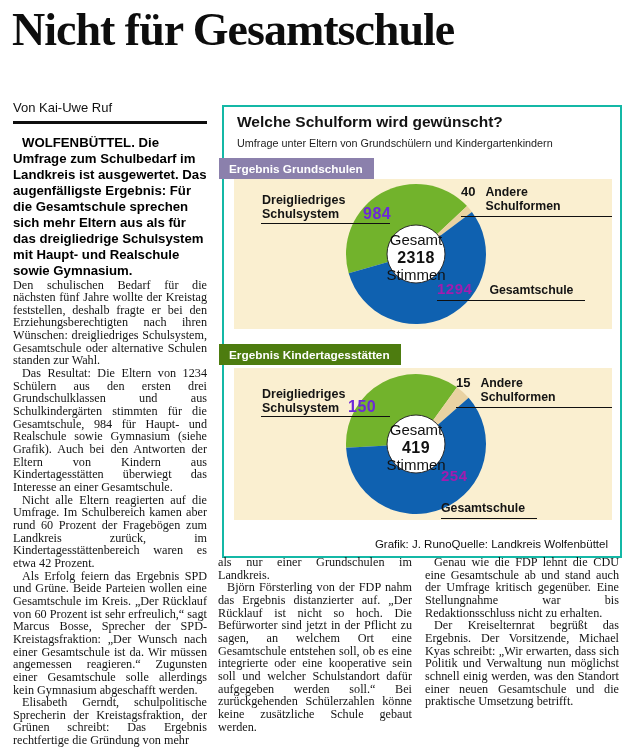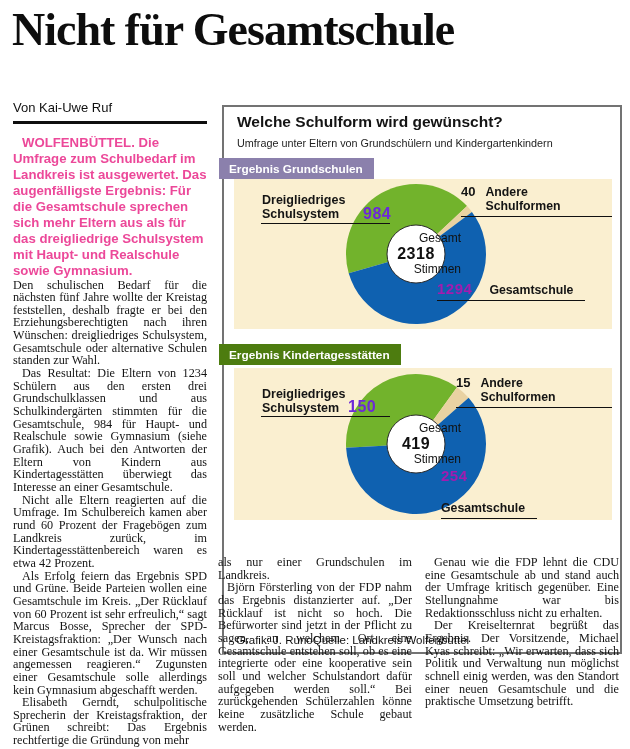--- a/index.html
+++ b/index.html
@@ -17,43 +17,43 @@
        font:12.2px/12.65px "Liberation Serif",serif;hyphens:auto;-webkit-hyphens:auto;}
   .col p{margin:0;text-indent:9px;}
   .col .paras p:first-child{text-indent:0;}
   .col .paras.indent-first p:first-child{text-indent:9px;}
   .col1{left:13px;top:101px;height:648px;}
   .col2{left:218px;top:556px;height:193px;}
   .col3{left:425px;top:556px;height:193px;}
 
   .byline{font:13px/1 "Liberation Sans",sans-serif;color:#111;margin-bottom:7px;text-align:left;}
   .byline-rule{height:2.5px;background:#0e0e0e;margin-bottom:11px;}
-  .lead{font:bold 13.2px/16px "Liberation Sans",sans-serif;text-align:left;margin:0 0 8px 0;color:#ec4899;}
+  .lead{font:bold 13.2px/16px "Liberation Sans",sans-serif;text-align:left;margin:0 0 8px 0;color:#000000;}
 
   
-  .figure-box{position:absolute;left:222px;top:105px;width:400px;height:549px;
-              border:2px solid #737373;background:#fff;box-sizing:border-box;
+  .figure-box{position:absolute;left:222px;top:105px;width:400px;height:453px;
+              border:2px solid #14b8a6;background:#fff;box-sizing:border-box;
               font-family:"Liberation Sans",sans-serif;color:#141414;}
   .fig-title{position:absolute;left:13px;top:6px;font-size:15.5px;font-weight:bold;}
   .fig-subtitle{position:absolute;left:13px;top:30px;font-size:10.8px;color:#232323;}
   .section-bar{position:absolute;left:-5px;height:21px;color:#fff;font-size:11.8px;font-weight:bold;
                padding:4px 11px 0 10px;box-sizing:border-box;white-space:nowrap;}
   .bar1{top:51px;}
   .bar2{top:237px;}
   .panel{position:absolute;left:10px;width:378px;}
   .panel1{top:72px;height:150px;}
   .panel2{top:261px;height:152px;}
   .pie-svg{position:absolute;width:144px;height:144px;}
   .panel1 .pie-svg{left:110px;top:3px;}
   .panel2 .pie-svg{left:110px;top:4px;}
 
   .center-label{position:absolute;width:90px;text-align:center;line-height:1.12;color:#111;}
   .panel1 .center-label{left:137px;top:53px;}
   .panel2 .center-label{left:137px;top:54px;}
-  .center-label .cl-top,.center-label .cl-bottom{font-size:12px;text-align:right;}
+  .center-label .cl-top,.center-label .cl-bottom{font-size:15px;}
   .center-label .cl-value{font-size:16px;font-weight:bold;letter-spacing:.5px;}
 
   .pie-label-left{position:absolute;left:28px;width:102px;font-weight:bold;font-size:12.5px;line-height:1.14;}
   .panel1 .pie-label-left{top:14px;}
   .panel2 .pie-label-left{top:19px;}
   .rule-left{position:absolute;left:27px;width:129px;border-top:1.6px solid #101010;}
   .panel1 .rule-left{top:44px;}
   .panel2 .rule-left{top:48px;}
   .val-on-slice{position:absolute;color:#6d28d9;font-weight:bold;font-size:16px;letter-spacing:.5px;}
   .panel1 .val-on-slice{left:129px;top:26px;}
@@ -64,21 +64,21 @@
   .callout .c-num{font-size:13px;}
   .callout .c-label{font-size:12.3px;}
   .callout-top{}
   .panel1 .callout-top{left:227px;top:5px;}
   .panel2 .callout-top{left:222px;top:7px;}
   .callout-bottom .c-num{color:#a21caf;font-size:15px;letter-spacing:.5px;}
   .panel1 .callout-bottom{left:203px;top:101px;gap:17px;}
   .panel2 .callout-bottom{left:207px;top:99px;gap:17px;flex-direction:column;}
 
   .fig-footer{position:absolute;left:12px;right:12px;bottom:6px;display:flex;
-              justify-content:flex-start;font-size:11.5px;color:#101010;}
+              justify-content:flex-end;font-size:11.5px;color:#101010;}
 </style>
 </head>
 <body>
 
 <div class="page">
 
   <h1 class="headline">Nicht für Gesamtschule</h1>
 
   <div class="col col1">
     <div class="byline">Von Kai-Uwe Ruf</div>

